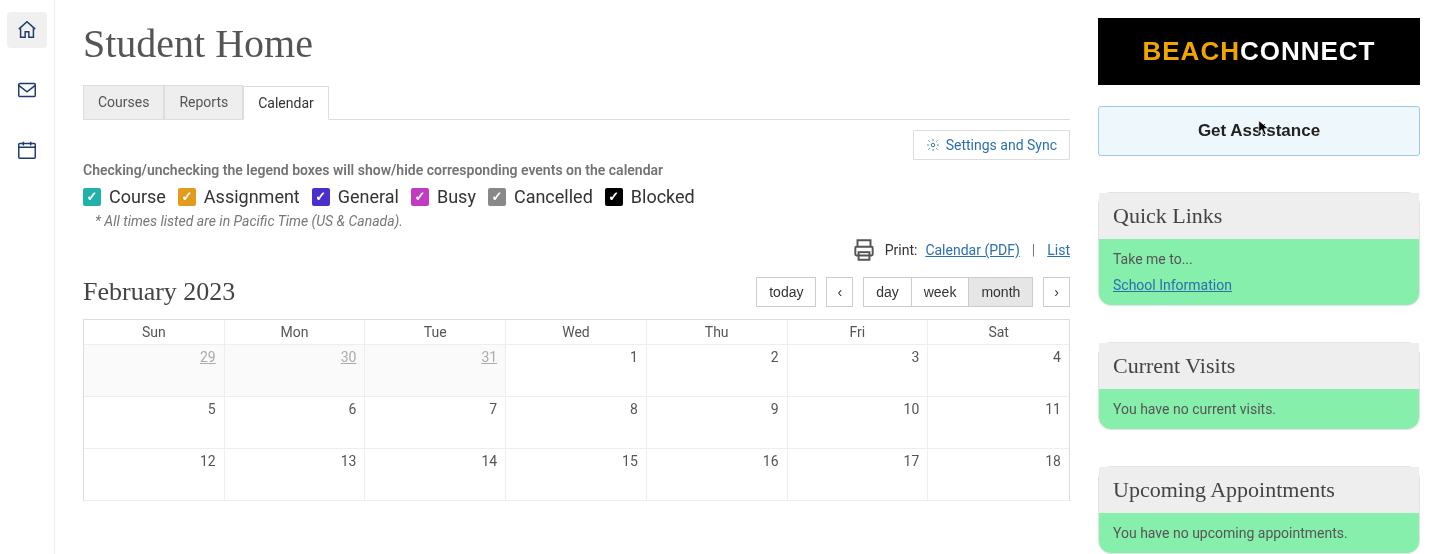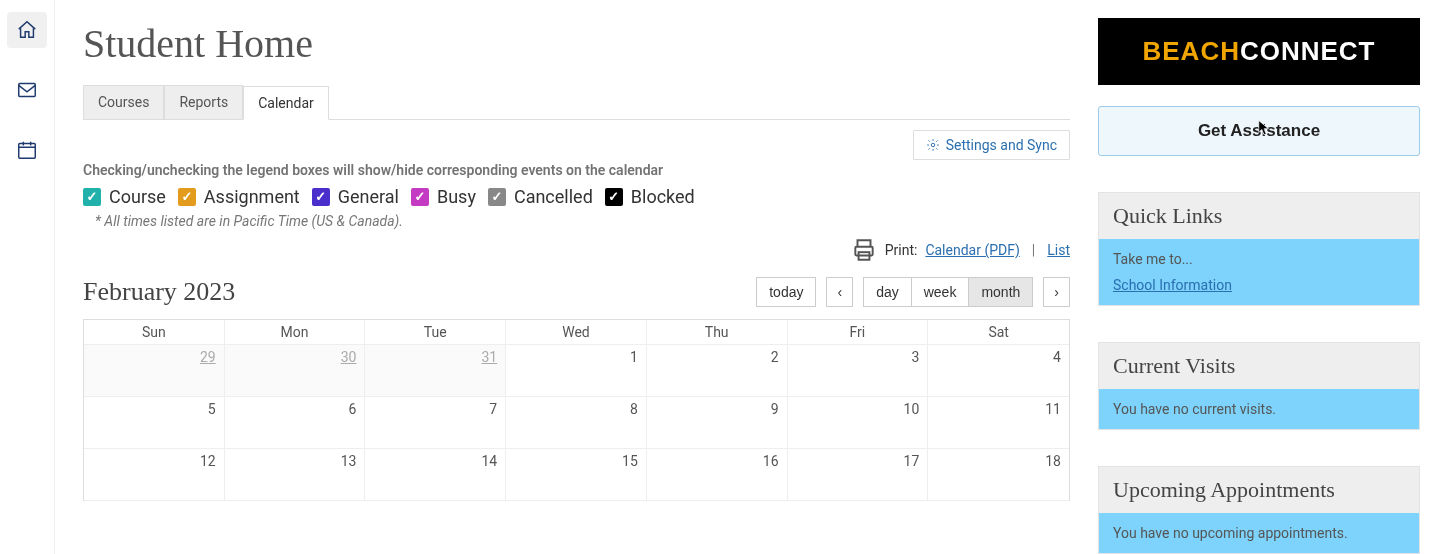--- a/index.html
+++ b/index.html
@@ -233,22 +233,22 @@
   }
   .cursor-img {
     position: absolute;
     left: 156px;
     top: 12px;
     width: 18px; height: 18px;
     pointer-events: none;
   }
   .panel {
     border: 1px solid #e3e3e3;
-    border-radius: 0;
-    background: #7dd3fc;
+    border-radius: 13px;
+    background: #86efac;
     margin-top: 15px;
   }
   .panel-h {
     background: #eee;
     padding: 10px 14px;
     font-family: Georgia, "Times New Roman", serif;
     font-size: 22px;
     color: #444;
   }
   .panel-b { padding: 12px 14px; color: #555; font-size: 14px; }

